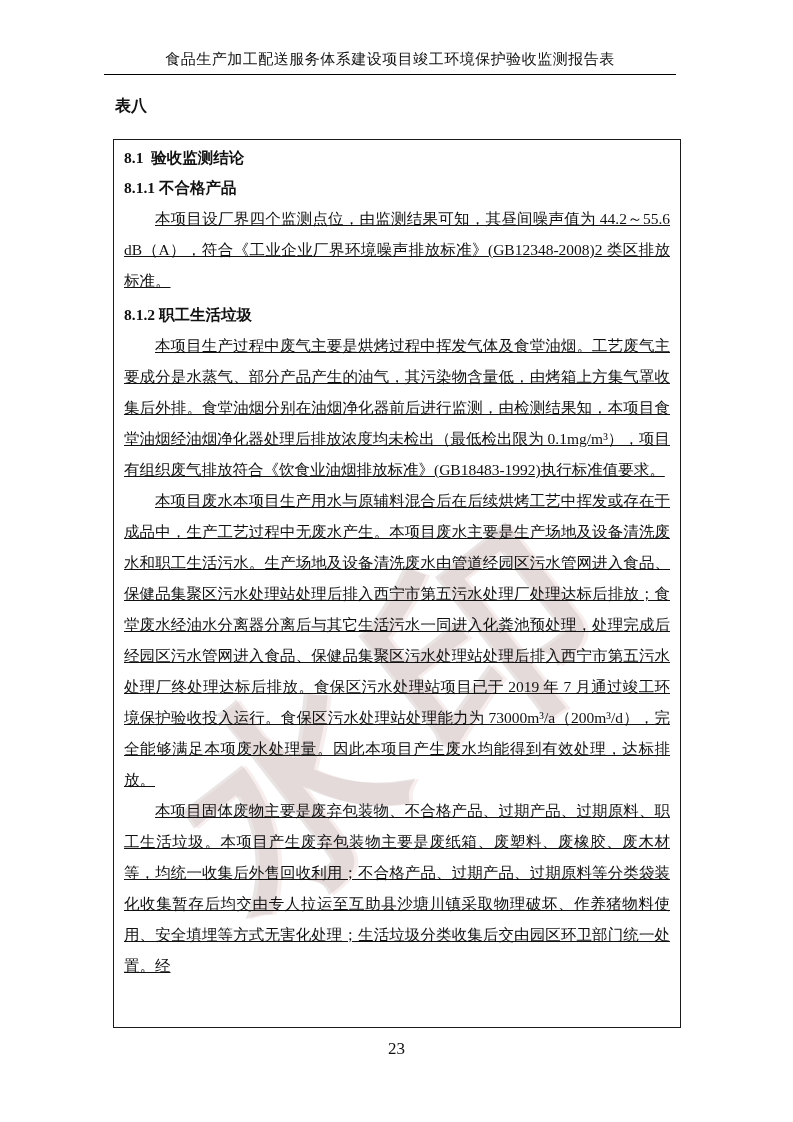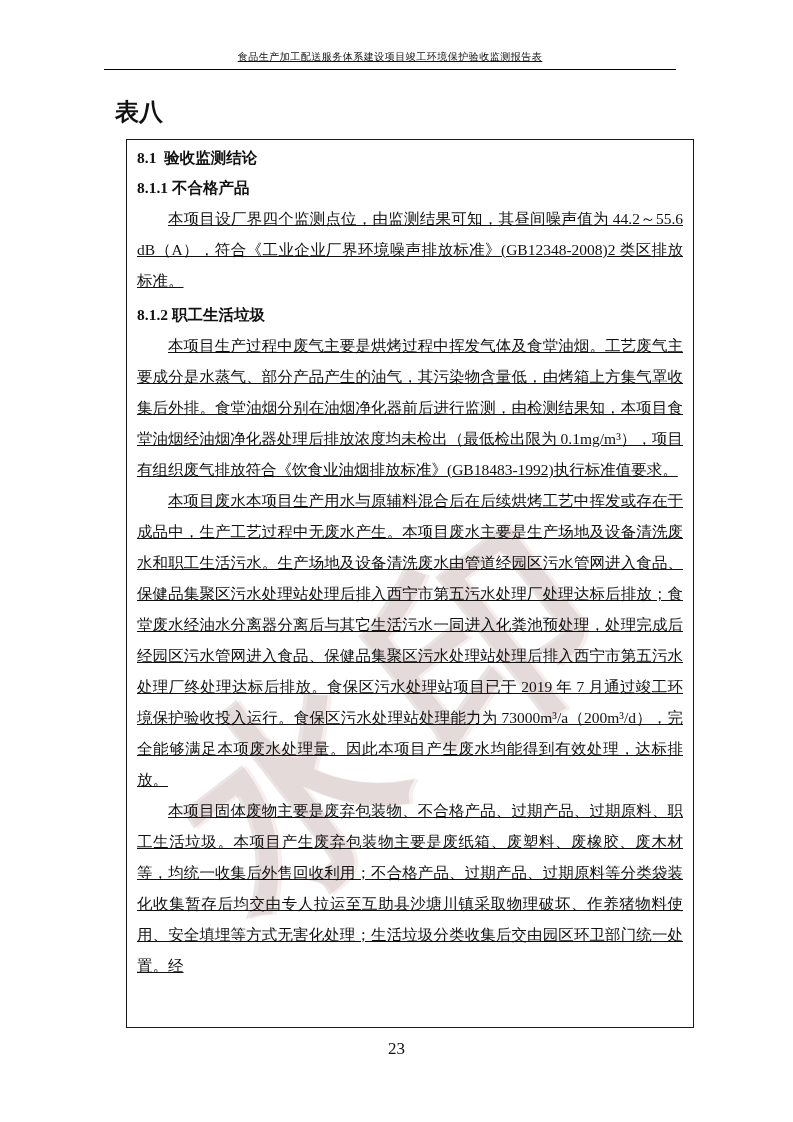--- a/index.html
+++ b/index.html
@@ -28,37 +28,36 @@
     white-space:nowrap;
     z-index:0;
     pointer-events:none;
     user-select:none;
   }
   .header{
     position:absolute;
     left:104px;top:50px;
     width:572px;
     text-align:center;
-    font-size:10px;
+    font-size:15px;
     letter-spacing:0.5px;
     padding-bottom:5px;
     border-bottom:1.6px solid #000;
     z-index:2;
-    text-decoration:underline;
   }
   .table-label{
     position:absolute;
     left:115px;top:96px;
-    font-size:24px;
+    font-size:16px;
     font-weight:bold;
     z-index:2;
   }
   .content-box{
     position:absolute;
-    left:126px;top:139px;
+    left:113px;top:139px;
     width:568px;height:889px;
     border:1.8px solid #1a1a1a;
     box-sizing:border-box;
     padding:5px 10px 0 10px;
     z-index:1;
     overflow:hidden;
     background:transparent;
   }
   .sec-h{
     font-size:15.5px;

